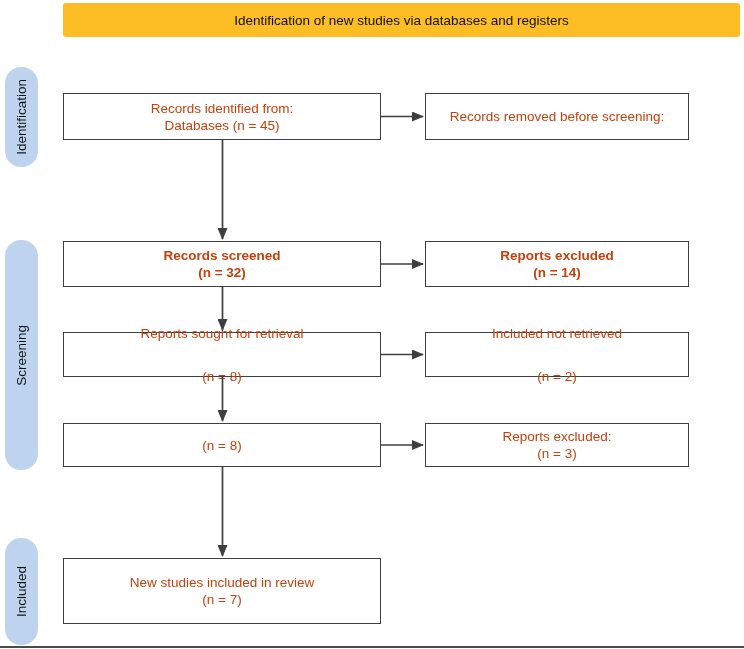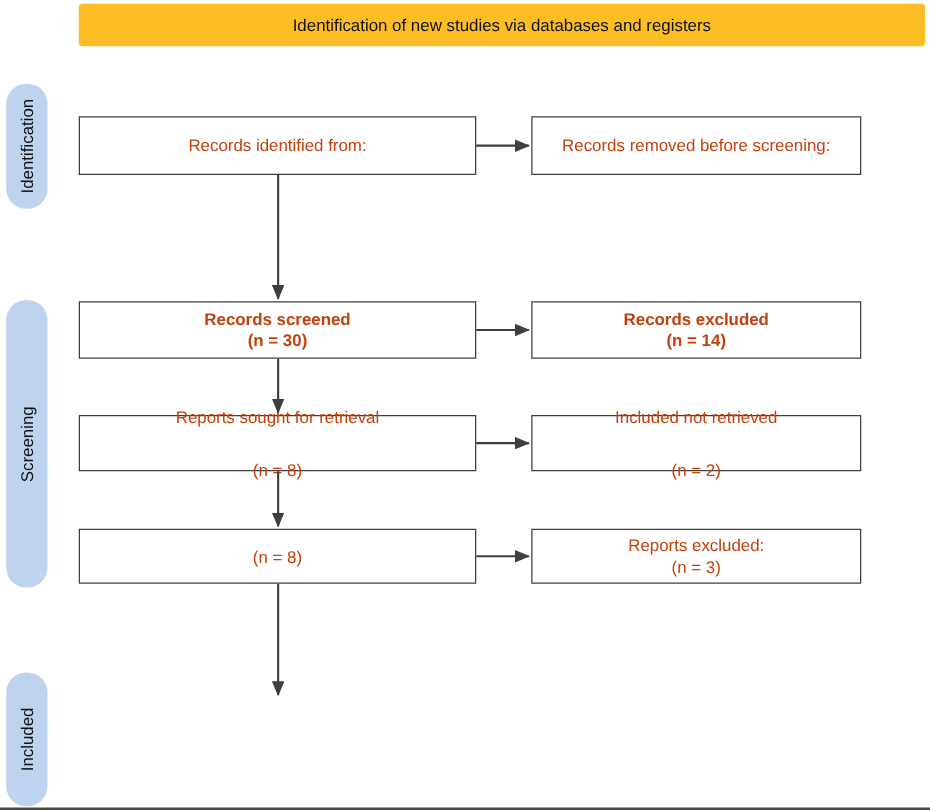--- a/index.html
+++ b/index.html
@@ -108,51 +108,56 @@
   </div>
   <div class="stage stage-screening">
     <span>Screening</span>
   </div>
   <div class="stage stage-included">
     <span>Included</span>
   </div>
 
   <div class="box col-left row-1">
     <div>Records identified from:</div>
+    <div>Databases (n = 45)</div>
   </div>
   <div class="box col-right row-1">
     <div>Records removed before screening:</div>
   </div>
 
   <div class="box col-left row-2">
     <div>Records screened</div>
-    <div>(n = 30)</div>
+    <div>(n = 32)</div>
   </div>
   <div class="box col-right row-2">
-    <div>Records excluded</div>
+    <div>Reports excluded</div>
     <div>(n = 14)</div>
   </div>
 
   <div class="box col-left row-3">
     <div>Reports sought for retrieval</div>
     <div>(n = 8)</div>
   </div>
   <div class="box col-right row-3">
     <div>Included not retrieved</div>
     <div>(n = 2)</div>
   </div>
 
   <div class="box col-left row-4">
     <div>(n = 8)</div>
   </div>
   <div class="box col-right row-4">
     <div>Reports excluded:</div>
     <div>(n = 3)</div>
   </div>
 
+  <div class="box col-left row-5">
+    <div>New studies included in review</div>
+    <div>(n = 7)</div>
+  </div>
 
   <svg class="arrows" viewBox="0 0 744 649" xmlns="http://www.w3.org/2000/svg">
     <defs>
       <marker id="ah" viewBox="0 0 12 10" markerUnits="userSpaceOnUse" markerWidth="12" markerHeight="10" refX="11" refY="5" orient="auto">
         <path d="M0,0 L12,5 L0,10 Z" fill="#3F3F3F"></path>
       </marker>
     </defs>
     <g stroke="#3F3F3F" stroke-width="1.7" fill="none">
       <line x1="222.5" y1="140" x2="222.5" y2="239" marker-end="url(#ah)"></line>
       <line x1="222.5" y1="287" x2="222.5" y2="330" marker-end="url(#ah)"></line>

